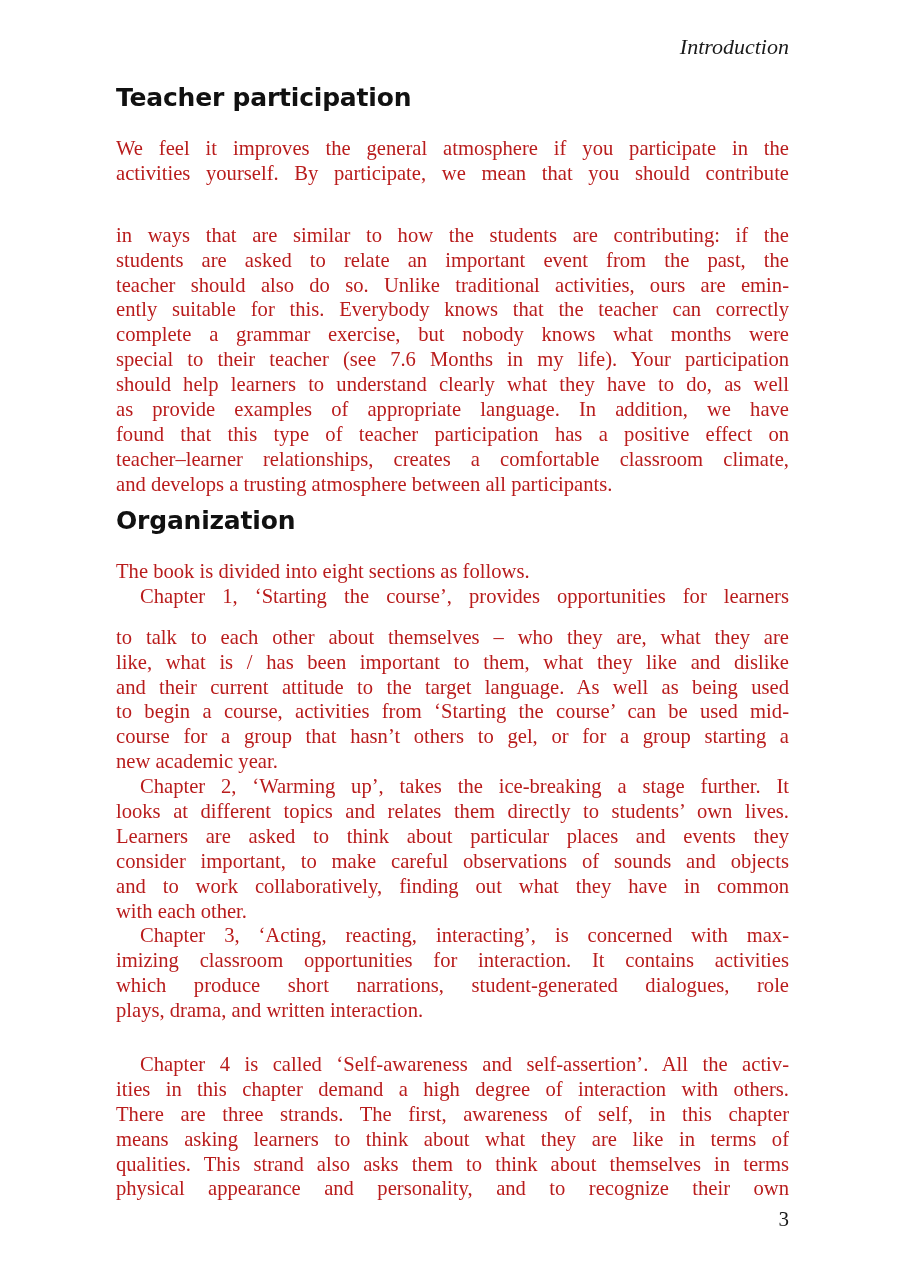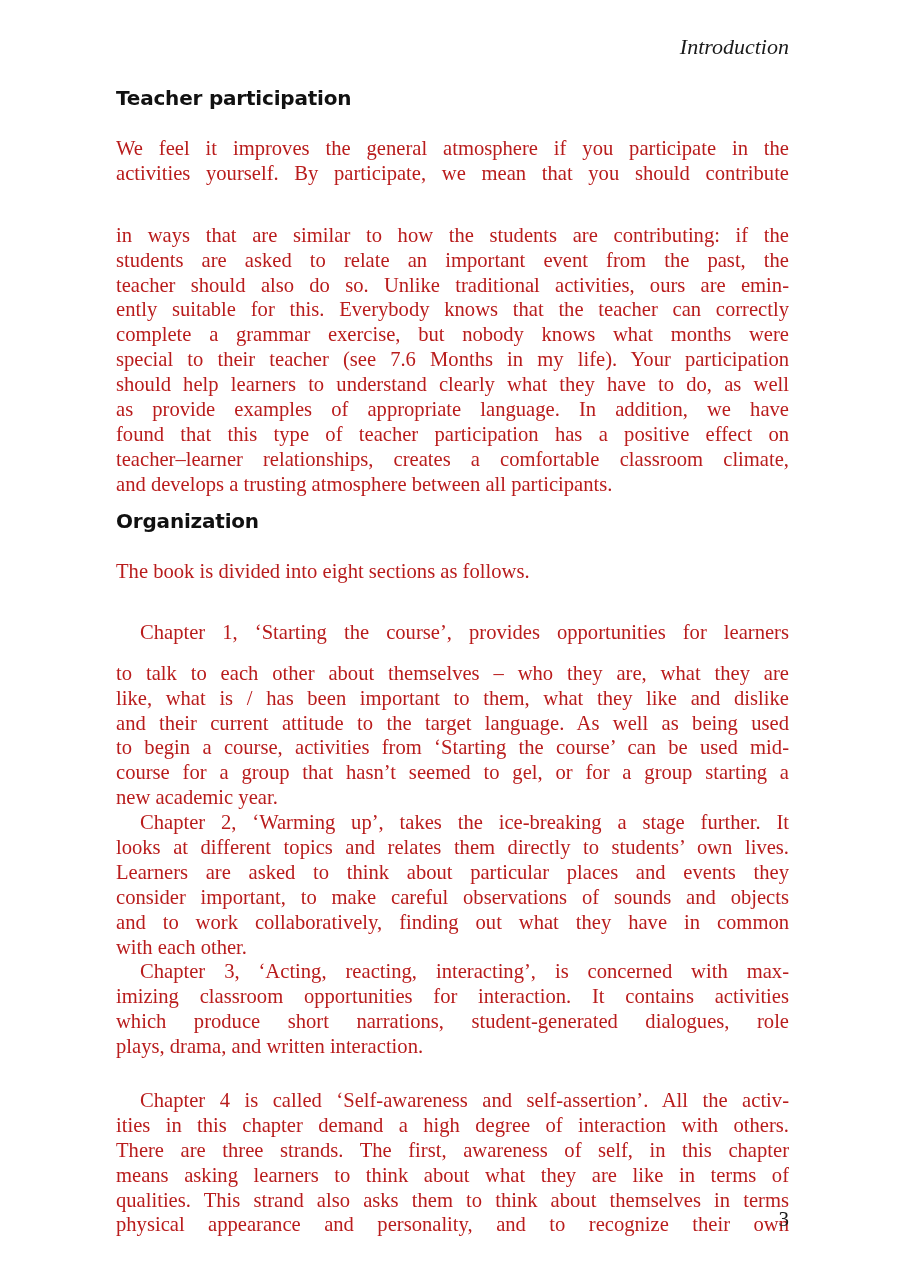--- a/index.html
+++ b/index.html
@@ -5,21 +5,21 @@
     html, body { margin: 0; padding: 0; background: #ffffff; }
     body { width: 900px; height: 1261px; position: relative; overflow: hidden; color: #111; }
     .running-head {
       position: absolute; top: 33px; right: 111px;
       font-family: "Liberation Serif", "DejaVu Serif", serif;
       font-style: italic; font-size: 22px; line-height: 28px; color: #1a1a1a;
     }
     .heading {
       position: absolute; left: 116px;
       font-family: "DejaVu Sans", "Liberation Sans", sans-serif;
-      font-weight: bold; font-size: 20px; line-height: 26px; color: #111;
+      font-weight: bold; font-size: 25px; line-height: 26px; color: #111;
       letter-spacing: -0.2px;
     }
     #h1 { top: 85px; }
     #h2 { top: 508px; }
     .block {
       position: absolute; left: 116px; width: 673px;
       font-family: "Liberation Serif", "DejaVu Serif", serif;
       font-size: 20.6px; color: #b91c1c;
     }
     .line {
@@ -54,26 +54,26 @@
     <span class="line" style="white-space: normal; overflow: hidden;">should help learners to understand clearly what they have to do, as well</span>
     <span class="line" style="white-space: normal; overflow: hidden;">as provide examples of appropriate language. In addition, we have</span>
     <span class="line" style="white-space: normal; overflow: hidden;">found that this type of teacher participation has a positive effect on</span>
     <span class="line" style="white-space: normal; overflow: hidden;">teacher–learner relationships, creates a comfortable classroom climate,</span>
     <span class="line last" style="white-space: normal; overflow: hidden;">and develops a trusting atmosphere between all participants.</span>
   </div>
 
 <h2 class="heading" id="h2" style="margin:0">Organization</h2>
 <div class="block" id="p2">
     <span class="line last" style="white-space: normal; overflow: hidden;">The book is divided into eight sections as follows.</span>
-    <span class="line indent" style="white-space: normal; overflow: hidden; margin-top: 36px;">Chapter 1, ‘Starting the course’, provides opportunities for learners</span>
+    <span class="line indent" style="white-space: normal; overflow: hidden;">Chapter 1, ‘Starting the course’, provides opportunities for learners</span>
     <span class="line" style="white-space: normal; overflow: hidden; margin-top: 16px;">to talk to each other about themselves – who they are, what they are</span>
     <span class="line" style="white-space: normal; overflow: hidden;">like, what is / has been important to them, what they like and dislike</span>
     <span class="line" style="white-space: normal; overflow: hidden;">and their current attitude to the target language. As well as being used</span>
     <span class="line" style="white-space: normal; overflow: hidden;">to begin a course, activities from ‘Starting the course’ can be used mid-</span>
-    <span class="line" style="white-space: normal; overflow: hidden;">course for a group that hasn’t seemed to gel, or for a group starting a</span>
+    <span class="line" style="white-space: normal; overflow: hidden;">course for a group that hasn’t others to gel, or for a group starting a</span>
     <span class="line last" style="white-space: normal; overflow: hidden;">new academic year.</span>
     <span class="line indent" style="white-space: normal; overflow: hidden;">Chapter 2, ‘Warming up’, takes the ice-breaking a stage further. It</span>
     <span class="line" style="white-space: normal; overflow: hidden;">looks at different topics and relates them directly to students’ own lives.</span>
     <span class="line" style="white-space: normal; overflow: hidden;">Learners are asked to think about particular places and events they</span>
     <span class="line" style="white-space: normal; overflow: hidden;">consider important, to make careful observations of sounds and objects</span>
     <span class="line" style="white-space: normal; overflow: hidden;">and to work collaboratively, finding out what they have in common</span>
     <span class="line last" style="white-space: normal; overflow: hidden;">with each other.</span>
     <span class="line indent" style="white-space: normal; overflow: hidden;">Chapter 3, ‘Acting, reacting, interacting’, is concerned with max-</span>
     <span class="line" style="white-space: normal; overflow: hidden;">imizing classroom opportunities for interaction. It contains activities</span>
     <span class="line" style="white-space: normal; overflow: hidden;">which produce short narrations, student-generated dialogues, role</span>

